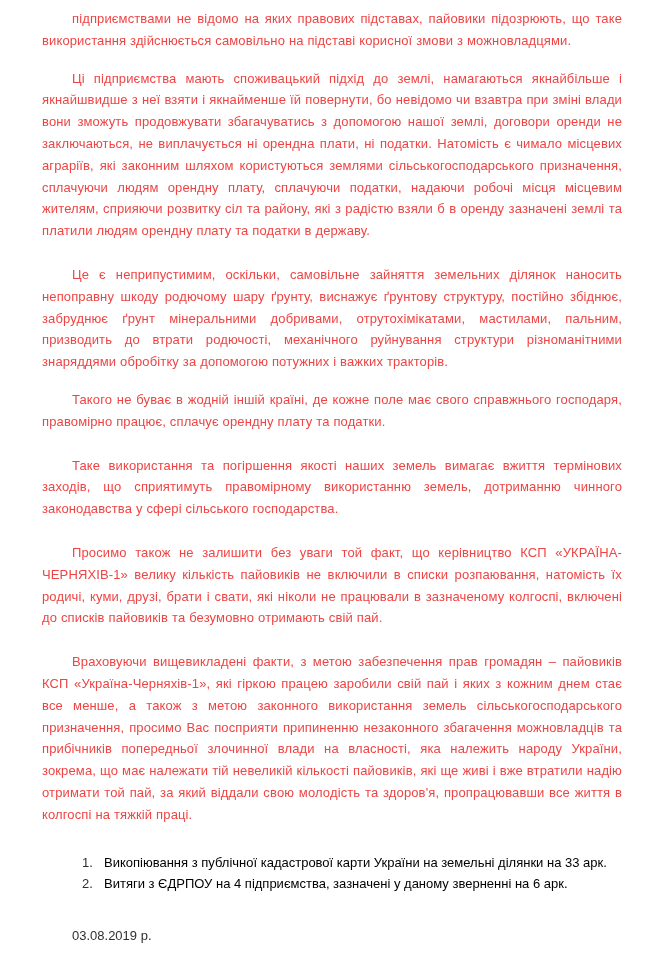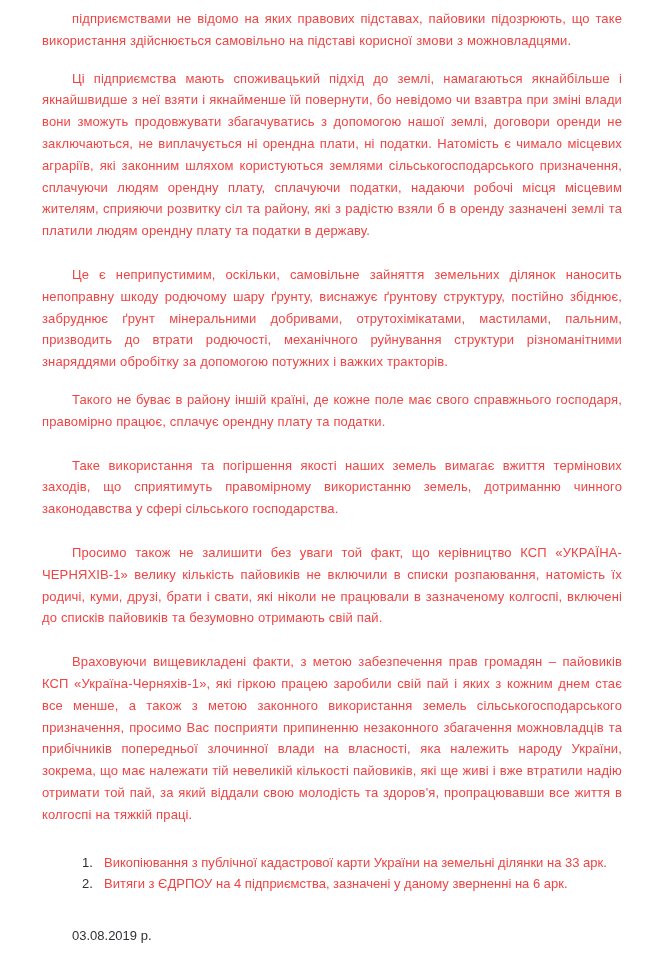--- a/index.html
+++ b/index.html
@@ -58,21 +58,21 @@
   ol.attach-list {
     margin: 6px 0 0 0;
     padding: 0 0 0 0;
     list-style: none;
     counter-reset: attach;
   }
   ol.attach-list li {
     counter-increment: attach;
     font-size: 13.0px;
     line-height: 21.8px;
-    color: #ef4444;
+    color: #000000;
     position: relative;
     padding-left: 62px;
   }
   ol.attach-list li::before {
     content: counter(attach) ".";
     position: absolute;
     left: 40px;
     top: 0;
     width: 18px;
     text-align: left;
@@ -91,21 +91,21 @@
 
 <div class="page">
   <div class="doc-body">
 
     <p class="para">підприємствами не відомо на яких правових підставах, пайовики підозрюють, що таке використання здійснюється самовільно на підставі корисної змови з можновладцями.</p>
     <p class="para">Ці підприємства мають споживацький підхід до землі, намагаються якнайбільше і якнайшвидше з неї взяти і якнайменше їй повернути, бо невідомо чи взавтра при зміні влади вони зможуть продовжувати збагачуватись з допомогою нашої землі, договори оренди не заключаються, не виплачується ні орендна плати, ні податки. Натомість є чимало місцевих аграріїв, які законним шляхом користуються землями сільськогосподарського призначення, сплачуючи людям орендну плату, сплачуючи податки, надаючи робочі місця місцевим жителям, сприяючи розвитку сіл та району, які з радістю взяли б в оренду зазначені землі та платили людям орендну плату та податки в державу.</p>
 
     <div class="gap-lg"></div>
 
     <p class="para">Це є неприпустимим, оскільки, самовільне зайняття земельних ділянок  наносить непоправну шкоду родючому шару ґрунту, виснажує ґрунтову структуру, постійно збіднює, забруднює ґрунт мінеральними добривами, отрутохімікатами, мастилами, пальним, призводить до втрати родючості, механічного руйнування структури різноманітними знаряддями обробітку за допомогою потужних і важких тракторів.</p>
-    <p class="para">Такого не буває в району іншій країні, де кожне поле має свого справжнього господаря, правомірно працює, сплачує орендну плату та податки.</p>
+    <p class="para">Такого не буває в жодній іншій країні, де кожне поле має свого справжнього господаря, правомірно працює, сплачує орендну плату та податки.</p>
 
     <div class="gap-lg"></div>
 
     <p class="para">Таке використання та погіршення якості наших земель вимагає вжиття термінових заходів, що сприятимуть правомірному використанню земель, дотриманню чинного законодавства у сфері сільського господарства.</p>
 
     <div class="gap-lg"></div>
 
     <p class="para">Просимо також не залишити без уваги той факт, що керівництво КСП «УКРАЇНА-ЧЕРНЯХІВ-1» велику кількість пайовиків не включили в списки розпаювання, натомість їх родичі, куми, друзі, брати і свати, які ніколи не працювали в зазначеному колгоспі, включені до списків пайовиків та безумовно отримають свій пай.</p>
 
     <div class="gap-lg"></div>

